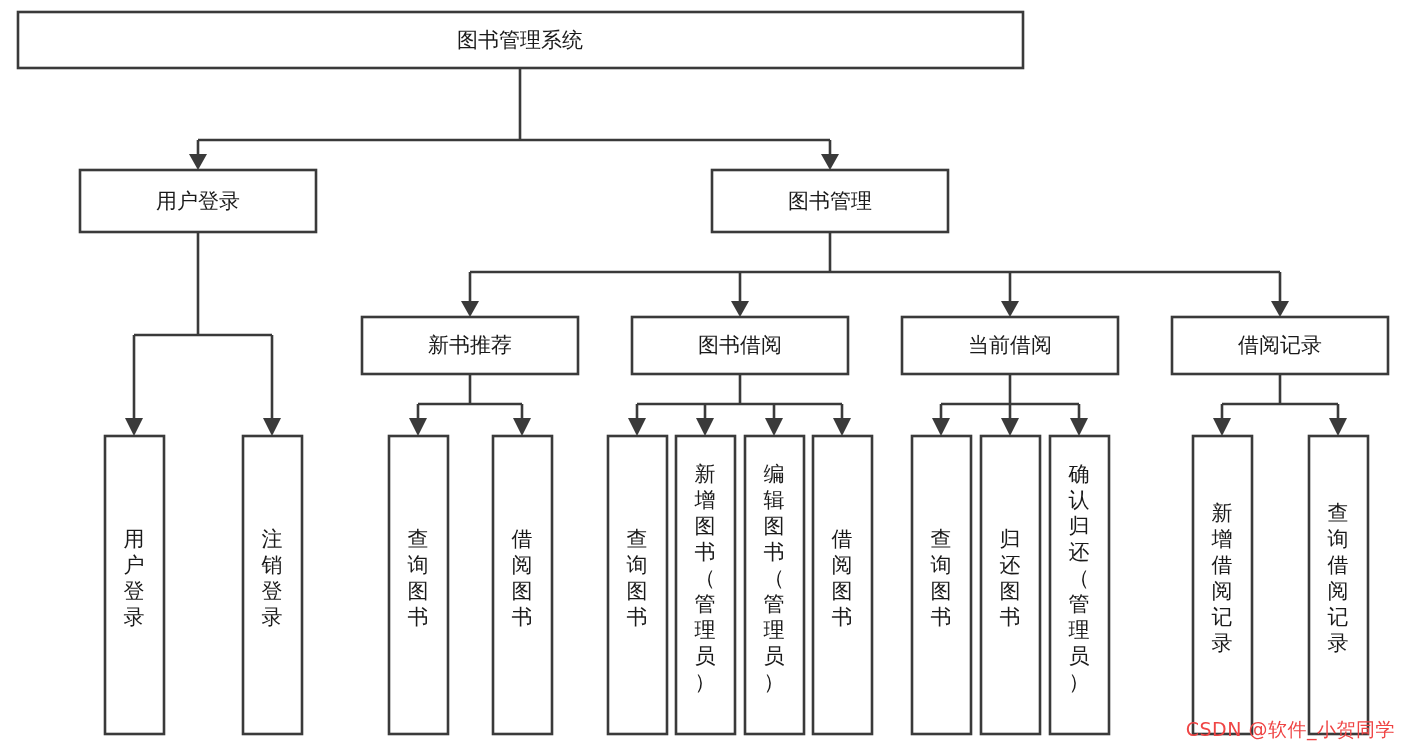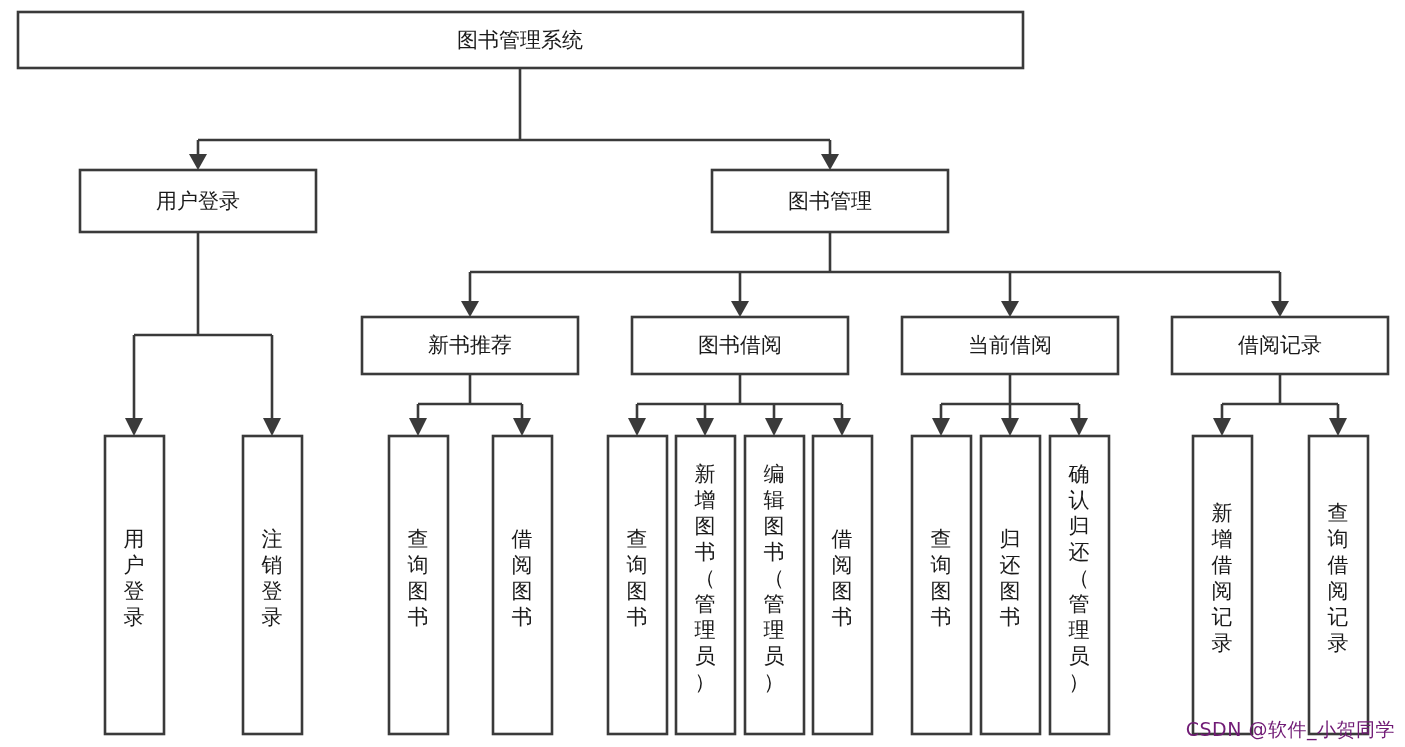--- a/index.html
+++ b/index.html
@@ -51,21 +51,21 @@
   .arrow-head {
     fill: #3a3a3a;
     stroke: none;
   }
   .watermark {
     position: absolute;
     right: 10px;
     bottom: 4px;
     font-family: "DejaVu Sans", "Liberation Sans", sans-serif;
     font-size: 19px;
-    color: #701a75;
+    color: #ef4444;
     white-space: nowrap;
     letter-spacing: 0.5px;
     user-select: none;
   }
 </style>
 </head>
 <body>
 
 <div id="diagram-root">
 

